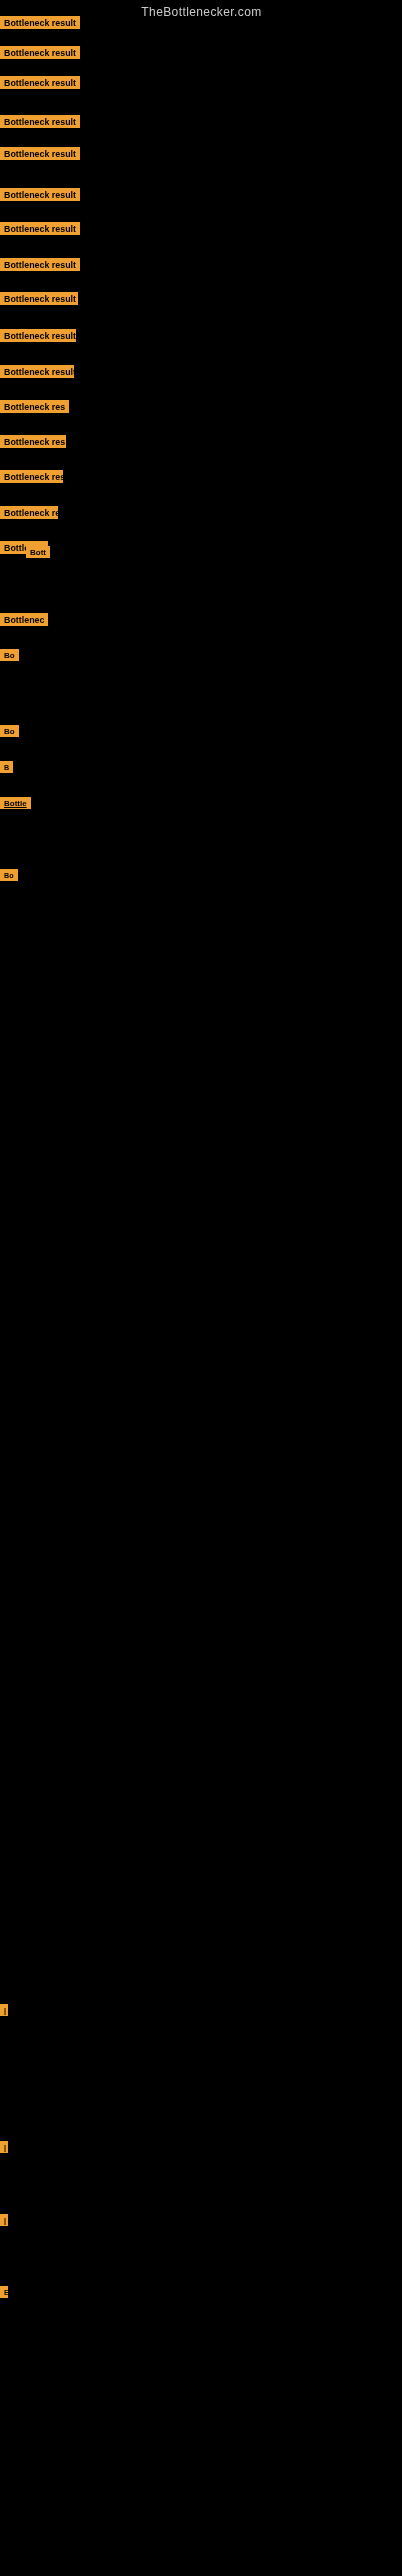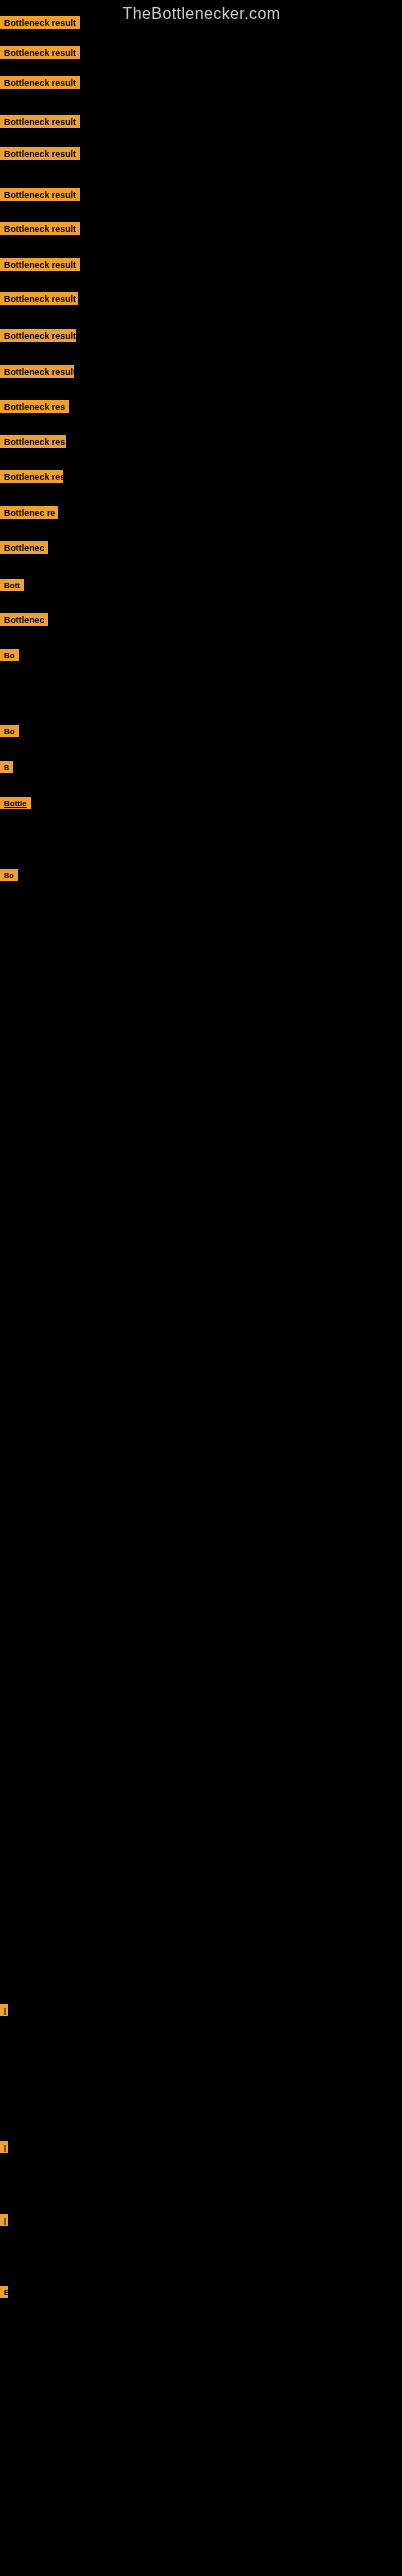--- a/index.html
+++ b/index.html
@@ -6,21 +6,21 @@
     body {
       background: #000;
       width: 403px;
       min-height: 2576px;
       font-family: Arial, sans-serif;
       position: relative;
     }
     .site-title {
       text-align: center;
       color: #ccc;
-      font-size: 16px;
+      font-size: 12px;
       padding: 4.8px 0 3.2px 0;
       letter-spacing: 0.4px;
     }
     .bottleneck-badge {
       background: #f0a030;
       color: #000;
       font-size: 8.9px;
       font-weight: bold;
       padding: 1.6px 4px;
       display: inline-block;
@@ -44,23 +44,23 @@
 <div class="badge-container" style="top: 147px; max-width: 83px;"><span class="bottleneck-badge" style="max-width: 83px; font-size: 8.9px;">Bottleneck result</span></div>
 <div class="badge-container" style="top: 188px; max-width: 83px;"><span class="bottleneck-badge" style="max-width: 83px; font-size: 8.9px;">Bottleneck result</span></div>
 <div class="badge-container" style="top: 222px; max-width: 81px;"><span class="bottleneck-badge" style="max-width: 81px; font-size: 8.9px;">Bottleneck result</span></div>
 <div class="badge-container" style="top: 258px; max-width: 81px;"><span class="bottleneck-badge" style="max-width: 81px; font-size: 8.9px;">Bottleneck result</span></div>
 <div class="badge-container" style="top: 292px; max-width: 78px;"><span class="bottleneck-badge" style="max-width: 78px; font-size: 8.9px;">Bottleneck result</span></div>
 <div class="badge-container" style="top: 329px; max-width: 76px;"><span class="bottleneck-badge" style="max-width: 76px; font-size: 8.9px;">Bottleneck result</span></div>
 <div class="badge-container" style="top: 365px; max-width: 74px;"><span class="bottleneck-badge" style="max-width: 74px; font-size: 8.9px;">Bottleneck result</span></div>
 <div class="badge-container" style="top: 400px; max-width: 71px;"><span class="bottleneck-badge" style="max-width: 71px; font-size: 8.9px;">Bottleneck res</span></div>
 <div class="badge-container" style="top: 435px; max-width: 66px;"><span class="bottleneck-badge" style="max-width: 66px; font-size: 8.9px;">Bottleneck res</span></div>
 <div class="badge-container" style="top: 470px; max-width: 63px;"><span class="bottleneck-badge" style="max-width: 63px; font-size: 8.9px;">Bottleneck res</span></div>
-<div class="badge-container" style="top: 506px; max-width: 58px;"><span class="bottleneck-badge" style="max-width: 58px; font-size: 8.9px;">Bottlenec re</span></div>
+<div class="badge-container" style="top: 506px; max-width: 58px;"><span class="bottleneck-badge" style="max-width: 58px; font-size: 8.9px;">Bottleneck re</span></div>
 <div class="badge-container" style="top: 541px; max-width: 50px;"><span class="bottleneck-badge" style="max-width: 50px; font-size: 8.9px;">Bottlenec</span></div>
-<div class="badge-container" style="top: 579px; max-width: 35px;"><span class="bottleneck-badge" style="max-width: 35px; font-size: 8px;">Bott</span></div>
+<div class="badge-container" style="top: 546px; max-width: 35px; padding-left: 26px;"><span class="bottleneck-badge" style="max-width: 35px; font-size: 8px;">Bott</span></div>
 <div class="badge-container" style="top: 613px; max-width: 48px;"><span class="bottleneck-badge" style="max-width: 48px; font-size: 8.9px;">Bottlenec</span></div>
 <div class="badge-container" style="top: 649px; max-width: 24px;"><span class="bottleneck-badge" style="max-width: 24px; font-size: 8px;">Bo</span></div>
 <div class="badge-container" style="top: 725px; max-width: 24px;"><span class="bottleneck-badge" style="max-width: 24px; font-size: 8px;">Bo</span></div>
 <div class="badge-container" style="top: 761px; max-width: 14.5px;"><span class="bottleneck-badge" style="max-width: 14.5px; font-size: 7.2px;">B</span></div>
 <div class="badge-container" style="top: 797px; max-width: 39px;"><span class="bottleneck-badge" style="max-width: 39px; font-size: 8px; text-decoration: underline;">Bottle</span></div>
 <div class="badge-container" style="top: 869px; max-width: 22.5px;"><span class="bottleneck-badge" style="max-width: 22.5px; font-size: 7.2px;">Bo</span></div>
 <div class="badge-container" style="top: 2004px; max-width: 6.4px;"><span class="bottleneck-badge" style="max-width: 6.4px; font-size: 7.2px;">|</span></div>
 <div class="badge-container" style="top: 2141px; max-width: 6.4px;"><span class="bottleneck-badge" style="max-width: 6.4px; font-size: 7.2px;">|</span></div>
 <div class="badge-container" style="top: 2214px; max-width: 6.4px;"><span class="bottleneck-badge" style="max-width: 6.4px; font-size: 7.2px;">|</span></div>
 <div class="badge-container" style="top: 2286px; max-width: 6.4px;"><span class="bottleneck-badge" style="max-width: 6.4px; font-size: 7.2px;">E</span></div>

